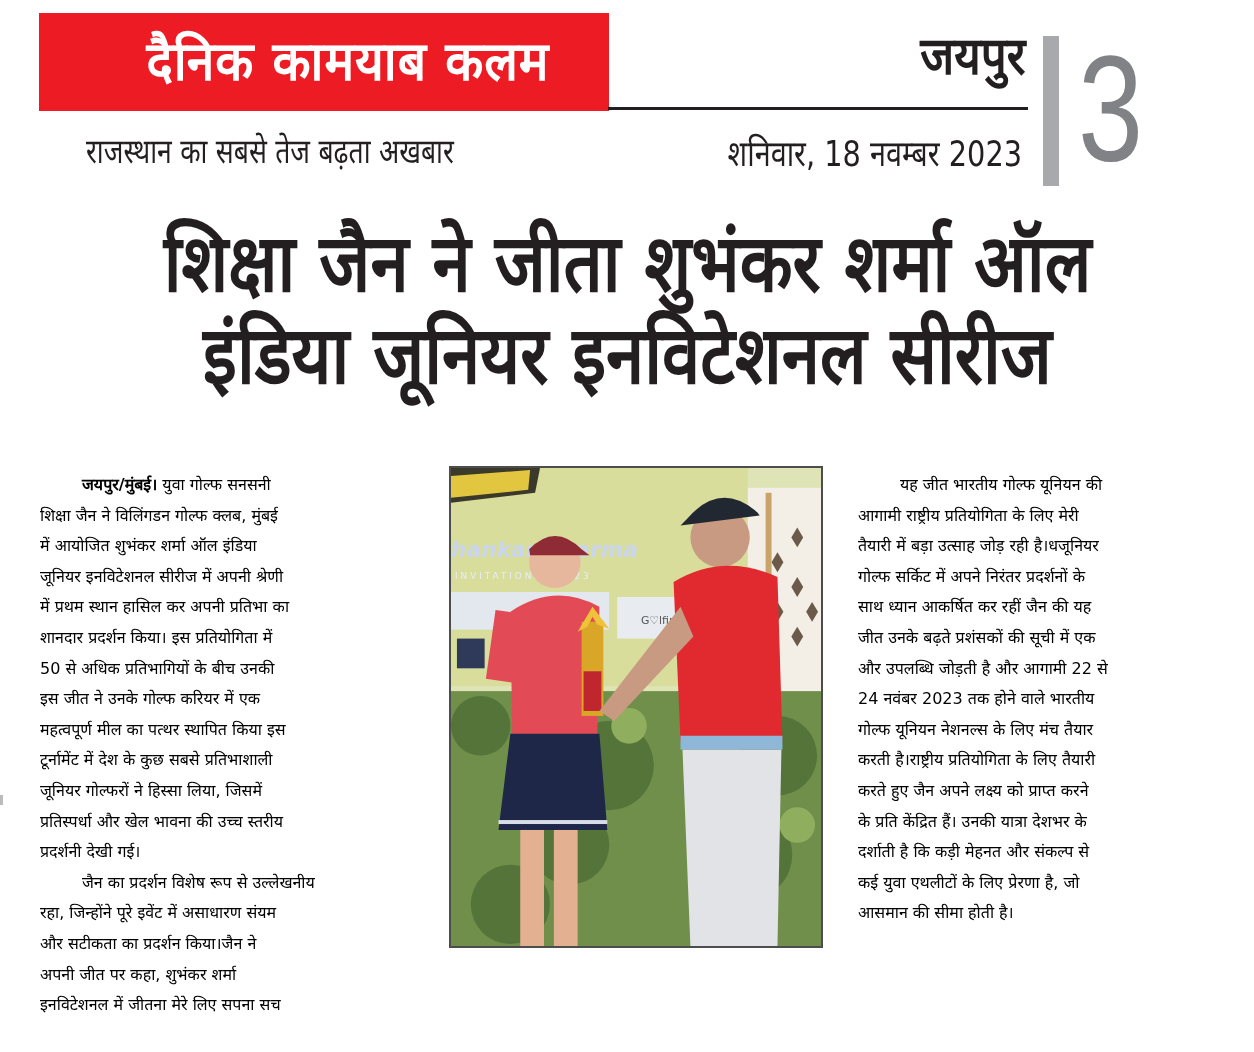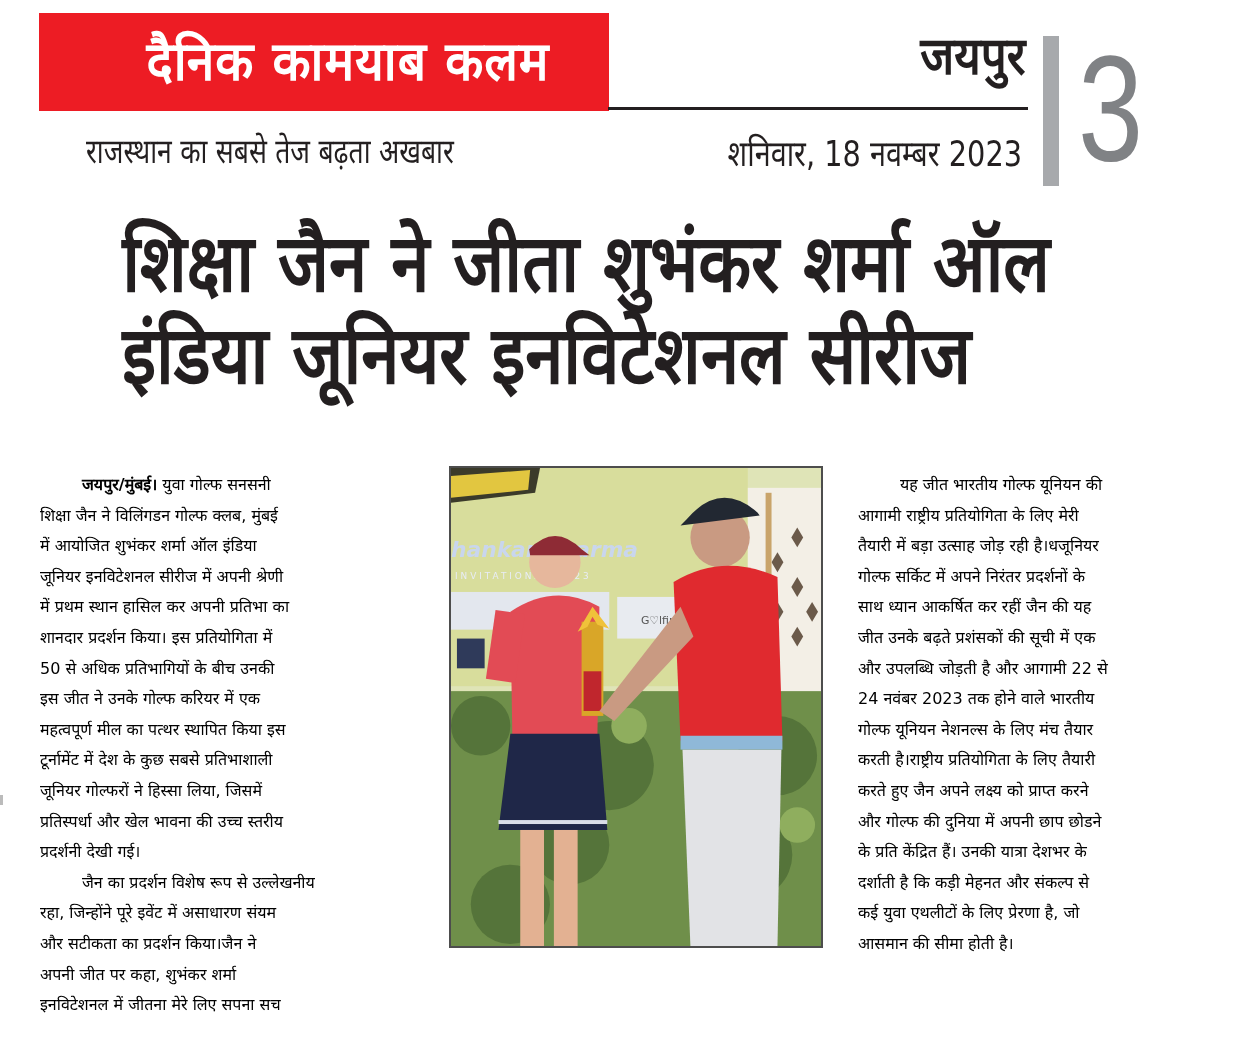--- a/index.html
+++ b/index.html
@@ -38,21 +38,21 @@
   .page-bar {
     position: absolute; left: 1043px; top: 36px; width: 16px; height: 150px; background: #a7a9ac;
   }
   .page-num {
     position: absolute; left: 1078px; top: 34px; font-family: "Liberation Sans", sans-serif;
     font-size: 150px; color: #808285; line-height: 1; transform: scaleX(0.78); transform-origin: left top;
   }
 
   
   .headline {
-    position: absolute; left: 40px; top: 218px; width: 1175px; 
+    position: absolute; left: 40px; top: 218px; width: 1175px; text-align: center;
     font-family: "DejaVu Sans", sans-serif; font-weight: bold; color: #231f20;
   }
   .headline .line {
     display: block; font-size: 80px; line-height: 92px; white-space: nowrap;
     transform: scaleX(0.86);
   }
 
   
   .col {
     position: absolute; font-family: "DejaVu Sans", sans-serif; font-size: 16px;
@@ -192,21 +192,20 @@
     <span class="line">आगामी राष्ट्रीय प्रतियोगिता के लिए मेरी</span>
     <span class="line">तैयारी में बड़ा उत्साह जोड़ रही है।धजूनियर</span>
     <span class="line">गोल्फ सर्किट में अपने निरंतर प्रदर्शनों के</span>
     <span class="line">साथ ध्यान आकर्षित कर रहीं जैन की यह</span>
     <span class="line">जीत उनके बढ़ते प्रशंसकों की सूची में एक</span>
     <span class="line">और उपलब्धि जोड़ती है और आगामी 22 से</span>
     <span class="line">24 नवंबर 2023 तक होने वाले भारतीय</span>
     <span class="line">गोल्फ यूनियन नेशनल्स के लिए मंच तैयार</span>
     <span class="line">करती है।राष्ट्रीय प्रतियोगिता के लिए तैयारी</span>
     <span class="line">करते हुए जैन अपने लक्ष्य को प्राप्त करने</span>
-    <span class="line">और गोल्फ की दुनिया में अपनी छाप छोडने</span>
     <span class="line">के प्रति केंद्रित हैं। उनकी यात्रा देशभर के</span>
     <span class="line">दर्शाती है कि कड़ी मेहनत और संकल्प से</span>
     <span class="line">कई युवा एथलीटों के लिए प्रेरणा है, जो</span>
     <span class="line">आसमान की सीमा होती है।</span>
   </p>
 </div>
 
 <div class="edge-mark"></div>
 
 </body></html>

